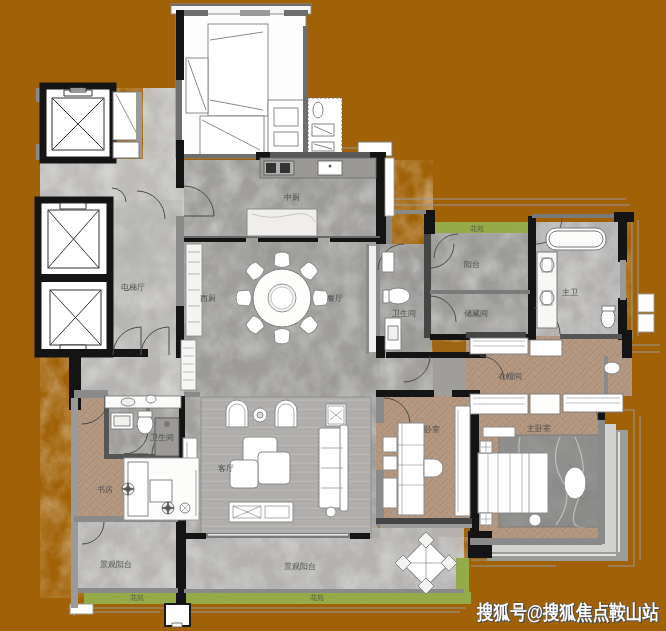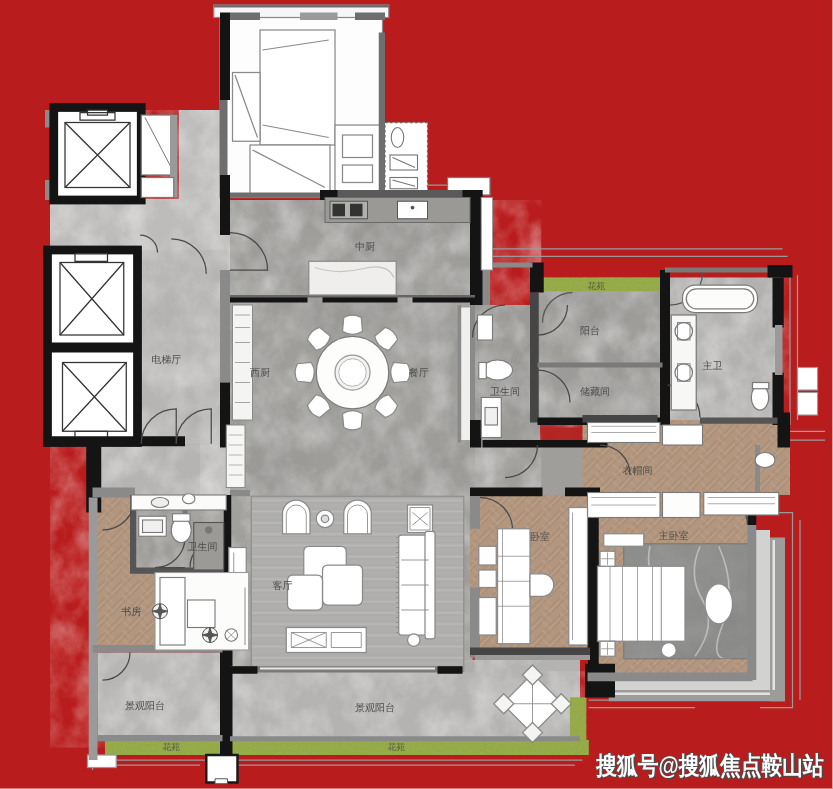--- a/index.html
+++ b/index.html
@@ -1,16 +1,16 @@
 <!DOCTYPE html>
 <html><head>
 <meta charset="utf-8">
 <style>
 html,body{margin:0;padding:0;background:#fff;}
-#wrap{position:relative;width:666px;height:631px;background:#b91c1c;overflow:hidden;
+#wrap{position:relative;width:666px;height:631px;background:#a16207;overflow:hidden;
 font-family:"Liberation Sans",sans-serif;}
 svg{position:absolute;left:0;top:0;}
 .lab{font-family:"Liberation Sans",sans-serif;fill:#4d4d4d;font-size:8px;}
 .lab2{font-family:"Liberation Sans",sans-serif;fill:#5a5a42;font-size:7px;}
 </style>
 </head>
 <body>
 <div id="wrap">
 <svg width="666" height="631" viewBox="0 0 666 631">
 <defs>

